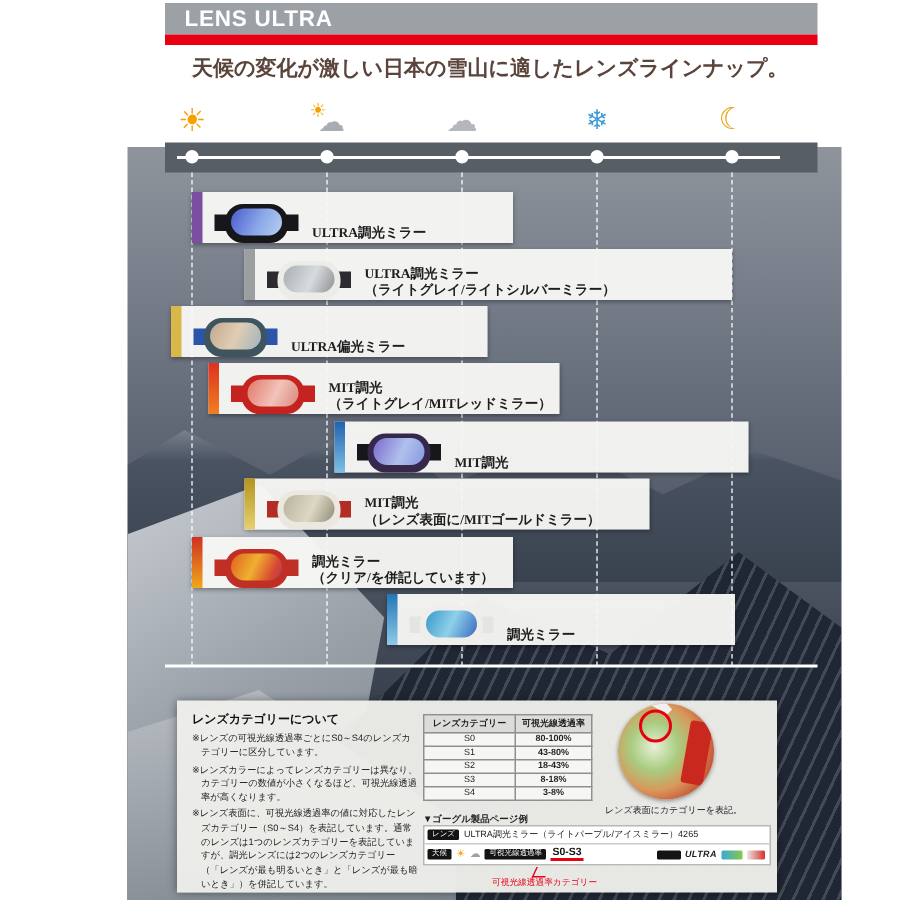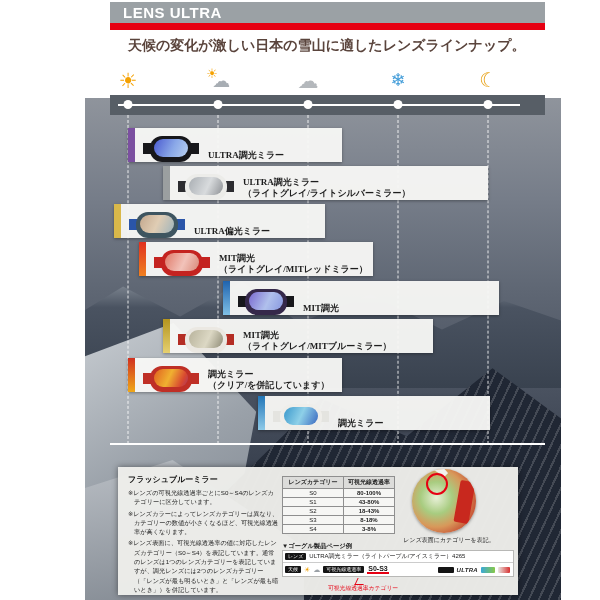--- a/index.html
+++ b/index.html
@@ -220,21 +220,21 @@
   <div class="lrow" style="top: 319px; left: 163px; width: 270px;">
     <div class="lstrip" style="background: linear-gradient(rgb(180, 148, 30), rgb(230, 208, 112));"></div>
     <div class="goggle">
       <div class="gstrap l" style="background: rgb(180, 45, 36);"></div>
       <div class="gstrap r" style="background: rgb(180, 45, 36);"></div>
       <div class="gframe" style="background: rgb(235, 232, 226);"></div>
       <div class="glens" style="background: linear-gradient(115deg, rgb(184, 179, 156), rgb(220, 216, 196) 55%, rgb(142, 139, 118));"></div>
     </div>
     <div class="ltext">
       <div>MIT調光</div>
-      <div>（ライトグレイ/MITブルーミラー）</div>
+      <div>（レンズ表面に/MITゴールドミラー）</div>
     </div>
   </div>
 
   <div class="lrow" style="top: 358px; left: 128px; width: 214px;">
     <div class="lstrip" style="background: linear-gradient(rgb(208, 48, 32), rgb(240, 168, 24));"></div>
     <div class="goggle">
       <div class="gstrap l" style="background: rgb(191, 47, 38);"></div>
       <div class="gstrap r" style="background: rgb(191, 47, 38);"></div>
       <div class="gframe" style="background: rgb(191, 47, 38);"></div>
       <div class="glens" style="background: linear-gradient(115deg, rgb(224, 96, 32), rgb(240, 176, 48) 45%, rgb(216, 72, 48) 80%, rgb(168, 56, 96));"></div>
@@ -256,21 +256,21 @@
     <div class="ltext">
       <div>調光ミラー</div>
     </div>
   </div>
 </div>
 
   <div class="sep"></div>
 
   <div class="panel">
     <div class="info">
-      <h3>フラッシュブルーミラー</h3>
+      <h3>レンズカテゴリーについて</h3>
       <ul id="notes-list">
           <li>※レンズの可視光線透過率ごとにS0～S4のレンズカテゴリーに区分しています。</li>
           <li>※レンズカラーによってレンズカテゴリーは異なり、カテゴリーの数値が小さくなるほど、可視光線透過率が高くなります。</li>
           <li>※レンズ表面に、可視光線透過率の値に対応したレンズカテゴリー（S0～S4）を表記しています。通常のレンズは1つのレンズカテゴリーを表記していますが、調光レンズには2つのレンズカテゴリー（「レンズが最も明るいとき」と「レンズが最も暗いとき」）を併記しています。</li>
         </ul>
     </div>
 
     <table class="cattable">
       <thead>
           <tr id="cat-head">

